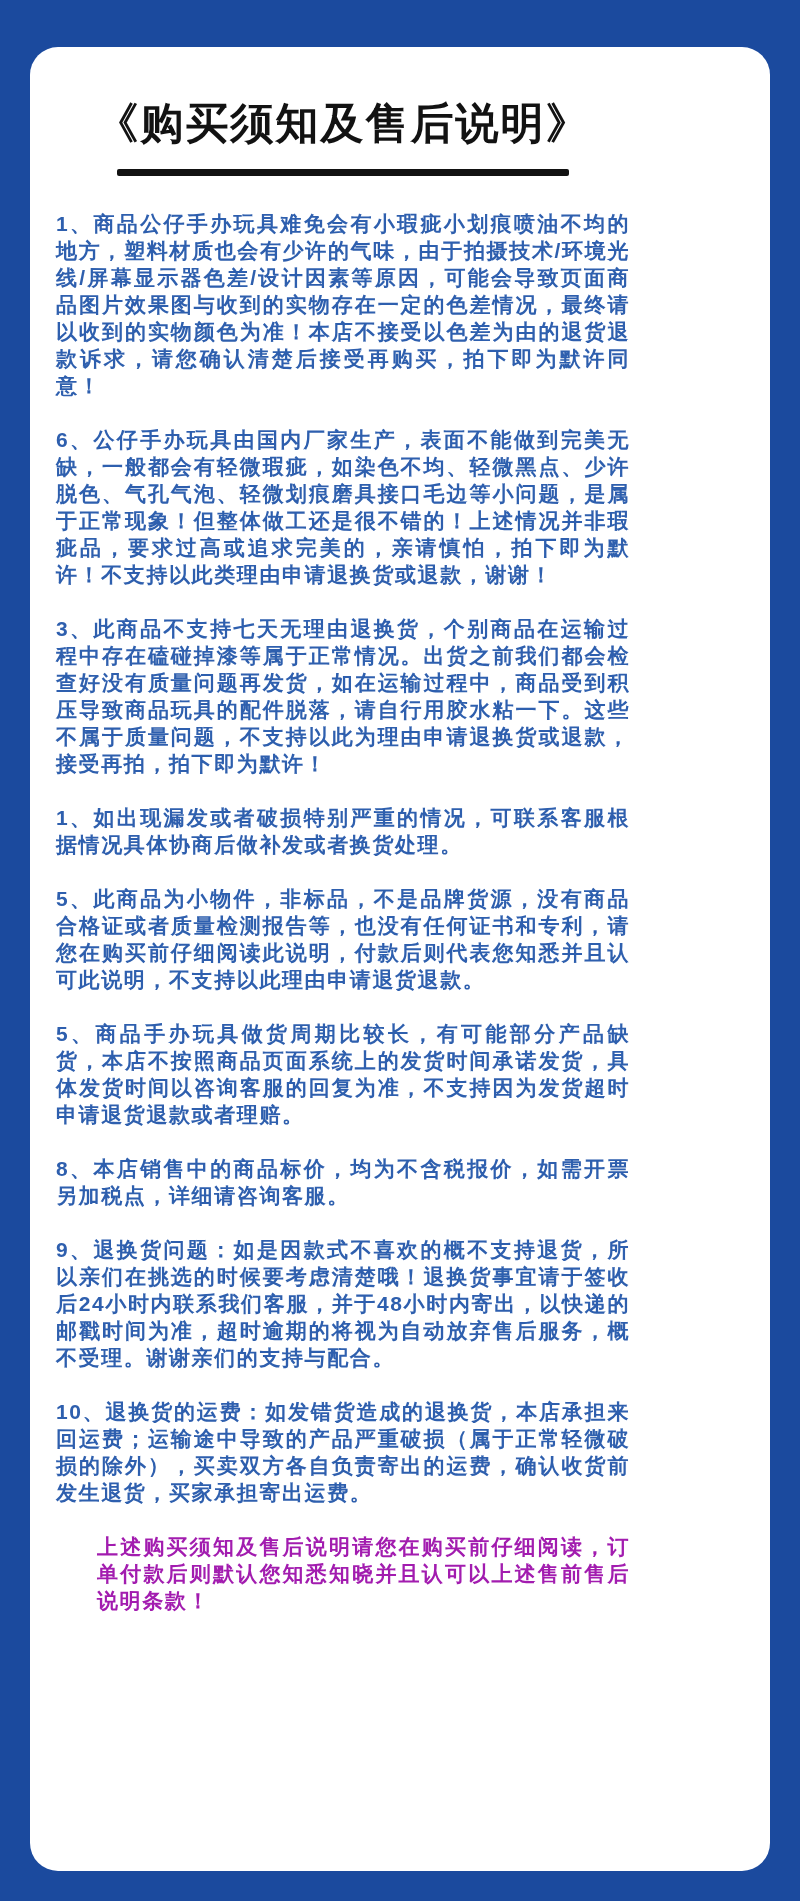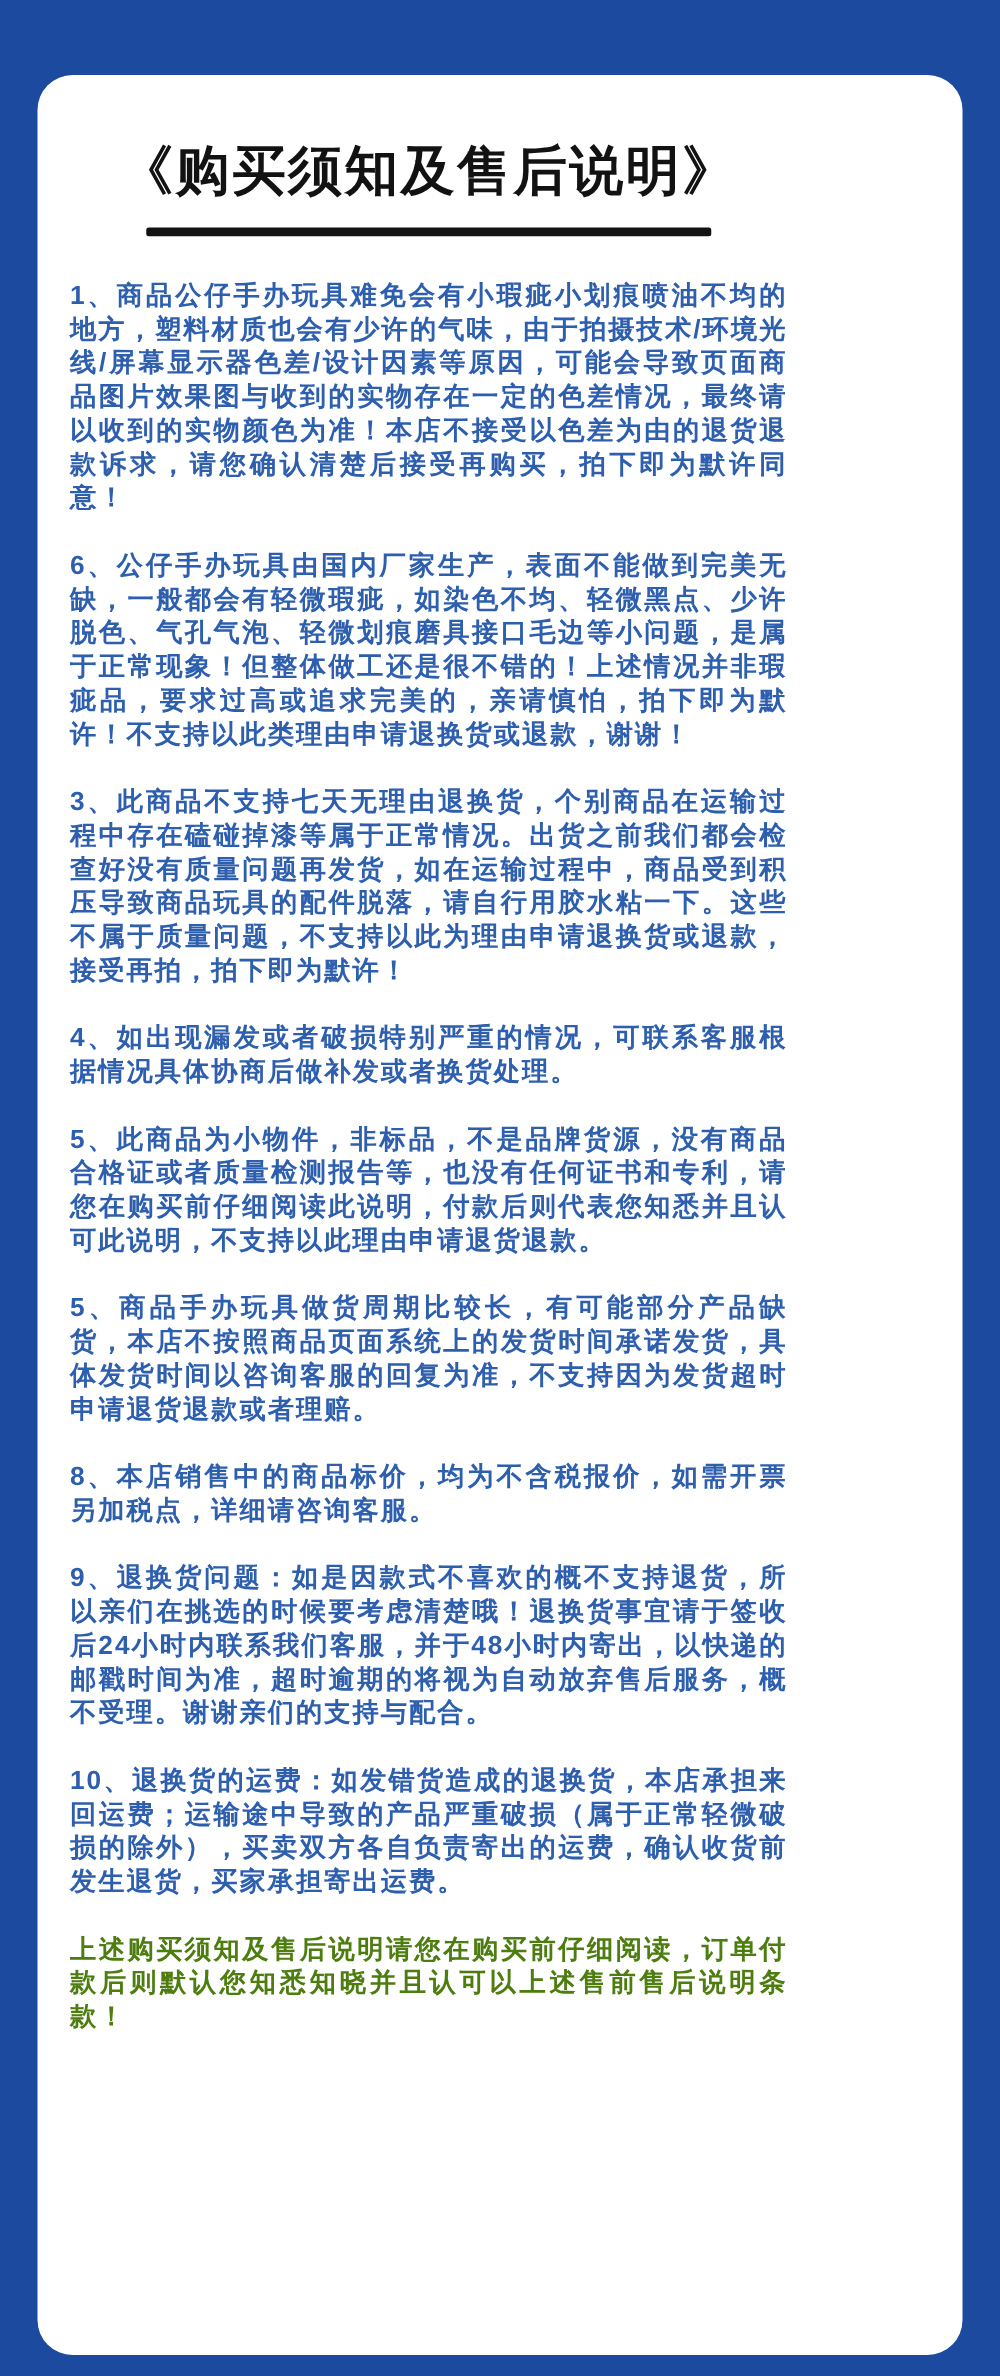--- a/index.html
+++ b/index.html
@@ -11,21 +11,21 @@
     position: relative;
     width: 800px;
     height: 1901px;
     background: #1b4a9e;
     font-family: "Liberation Sans", "DejaVu Sans", sans-serif;
     overflow: hidden;
   }
   .card {
     position: absolute;
     left: 30px;
-    top: 60px;
+    top: 47px;
     width: 740px;
     height: 1824px;
     background: #ffffff;
     border-radius: 28px;
     box-sizing: border-box;
     padding: 30px 140px 30px 26px;
   }
   .title {
     margin: 18px 0 0 0;
     text-align: center;
@@ -48,37 +48,38 @@
     font-size: 21px;
     font-weight: bold;
     line-height: 27px;
     letter-spacing: 1.6px;
     text-align: justify;
   }
   .para {
     margin: 0 0 27px 0;
   }
   .para.final {
-    color: #4d7c0f;
+    color: #a21caf;
     margin-top: 10px;
     margin-bottom: 0;
+    margin-left: 41px;
   }
 </style>
 </head>
 <body>
 
 <div class="screen">
   <div class="card">
     <h1 class="title">《购买须知及售后说明》</h1>
     <div class="title-underline"></div>
     <div class="body">
       <p class="para">1、商品公仔手办玩具难免会有小瑕疵小划痕喷油不均的地方，塑料材质也会有少许的气味，由于拍摄技术/环境光线/屏幕显示器色差/设计因素等原因，可能会导致页面商品图片效果图与收到的实物存在一定的色差情况，最终请以收到的实物颜色为准！本店不接受以色差为由的退货退款诉求，请您确认清楚后接受再购买，拍下即为默许同意！</p>
       <p class="para">6、公仔手办玩具由国内厂家生产，表面不能做到完美无缺，一般都会有轻微瑕疵，如染色不均、轻微黑点、少许脱色、气孔气泡、轻微划痕磨具接口毛边等小问题，是属于正常现象！但整体做工还是很不错的！上述情况并非瑕疵品，要求过高或追求完美的，亲请慎怕，拍下即为默许！不支持以此类理由申请退换货或退款，谢谢！</p>
       <p class="para">3、此商品不支持七天无理由退换货，个别商品在运输过程中存在磕碰掉漆等属于正常情况。出货之前我们都会检查好没有质量问题再发货，如在运输过程中，商品受到积压导致商品玩具的配件脱落，请自行用胶水粘一下。这些不属于质量问题，不支持以此为理由申请退换货或退款，接受再拍，拍下即为默许！</p>
-      <p class="para">4、如出现漏发或者破损特别严重的情况，可联系客服根据情况具体协商后做补发或者换货处理。</p>
+      <p class="para">1、如出现漏发或者破损特别严重的情况，可联系客服根据情况具体协商后做补发或者换货处理。</p>
       <p class="para">5、此商品为小物件，非标品，不是品牌货源，没有商品合格证或者质量检测报告等，也没有任何证书和专利，请您在购买前仔细阅读此说明，付款后则代表您知悉并且认可此说明，不支持以此理由申请退货退款。</p>
       <p class="para">5、商品手办玩具做货周期比较长，有可能部分产品缺货，本店不按照商品页面系统上的发货时间承诺发货，具体发货时间以咨询客服的回复为准，不支持因为发货超时申请退货退款或者理赔。</p>
       <p class="para">8、本店销售中的商品标价，均为不含税报价，如需开票另加税点，详细请咨询客服。</p>
       <p class="para">9、退换货问题：如是因款式不喜欢的概不支持退货，所以亲们在挑选的时候要考虑清楚哦！退换货事宜请于签收后24小时内联系我们客服，并于48小时内寄出，以快递的邮戳时间为准，超时逾期的将视为自动放弃售后服务，概不受理。谢谢亲们的支持与配合。</p>
       <p class="para">10、退换货的运费：如发错货造成的退换货，本店承担来回运费；运输途中导致的产品严重破损（属于正常轻微破损的除外），买卖双方各自负责寄出的运费，确认收货前发生退货，买家承担寄出运费。</p>
       <p class="para final">上述购买须知及售后说明请您在购买前仔细阅读，订单付款后则默认您知悉知晓并且认可以上述售前售后说明条款！</p>
     </div>
   </div>
 </div>
 

